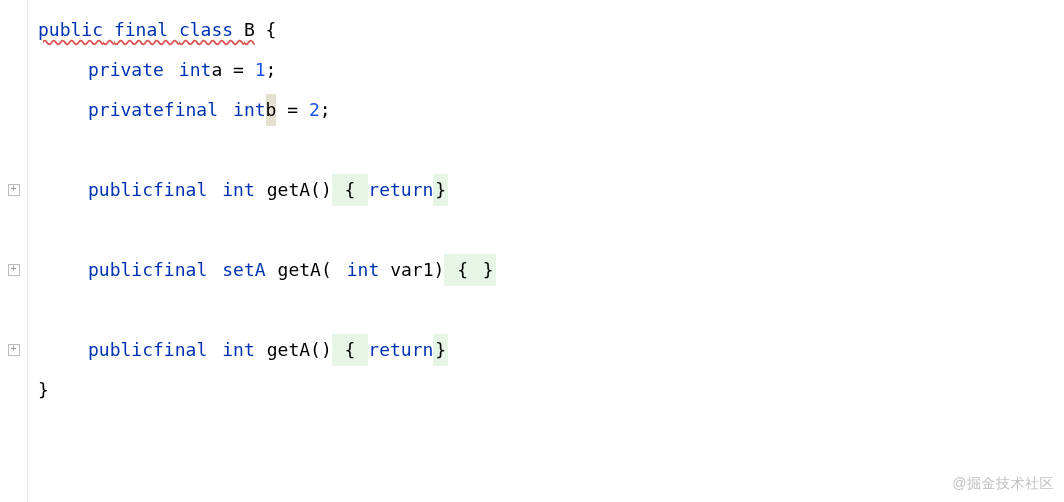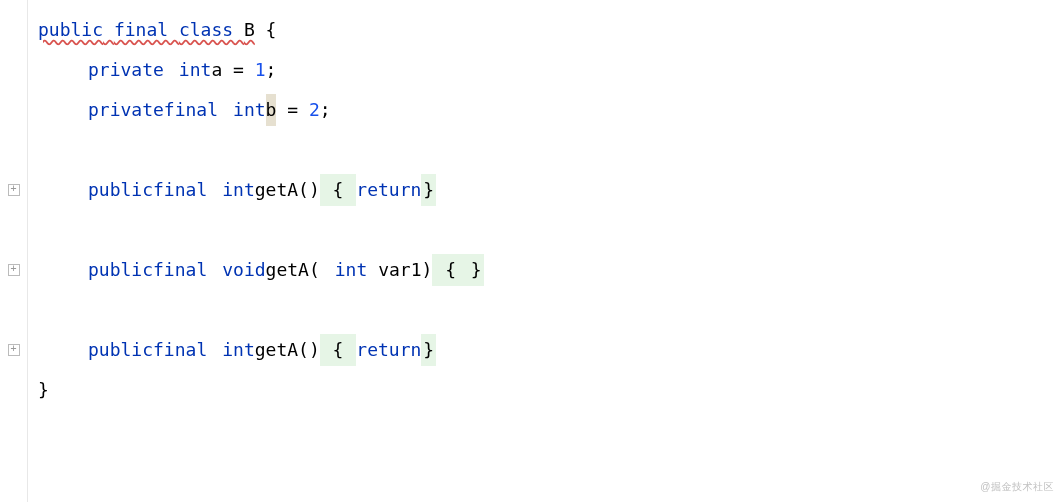--- a/index.html
+++ b/index.html
@@ -59,21 +59,21 @@
       background: #fff;
     }
     .fold-icon::before {
       content: "+";
       position: relative;
       top: -1px;
     }
     .kw { color: #0033b3; font-weight: 500; }
     .type { color: #0033b3; font-weight: 500; margin-left: 15px; }
     .ident { color: #000000; }
-    .method { color: #000000; }
+    .method { color: #000000; margin-left: 12px; }
     .num { color: #1750eb; }
     .punc { color: #000000; }
     .field-hl { background: #e6e0d0; }
     .fold-bg { background: #e6f5e6; padding: 0 2px; }
     .squiggle {
       text-decoration-line: underline;
       text-decoration-style: wavy;
       text-decoration-color: #d9534f;
       text-underline-offset: 3px;
     }
@@ -85,21 +85,21 @@
       right: 0;
       height: 40px;
       background: #fdfbef;
       z-index: -1;
     }
     .watermark {
       position: absolute;
       bottom: 6px;
       right: 10px;
       font-family: sans-serif;
-      font-size: 10px;
+      font-size: 14px;
       color: #c0c0c0;
       letter-spacing: 0.5px;
     }
     .scrollbar-track {
       position: absolute;
       top: 0;
       right: 0;
       bottom: 0;
       width: 6px;
       background: transparent;
@@ -137,21 +137,21 @@
     <div class="code-line indent1"><span class="kw">private</span> <span class="type">int</span> <span class="ident">a</span><span class="punc"> = </span><span class="num">1</span><span class="punc">;</span></div>
 
     <div class="code-line indent1"><span class="kw">private</span> <span class="kw">final</span> <span class="type">int</span> <span class="ident field-hl">b</span><span class="punc"> = </span><span class="num">2</span><span class="punc">;</span></div>
 
     <div class="code-line"></div>
 
     <div class="code-line indent1"><span class="kw">public</span> <span class="kw">final</span> <span class="type">int</span> <span class="method">getA</span><span class="punc">()</span><span class="fold-bg"> { </span><span class="kw">return</span><span class="fold-bg">}</span></div>
 
     <div class="code-line"></div>
 
-    <div class="code-line indent1"><span class="kw">public</span> <span class="kw">final</span> <span class="type">void</span> <span class="method">getA</span><span class="punc">(</span><span class="type">int</span><span class="ident"> var1</span><span class="punc">)</span><span class="fold-bg"> { </span><span class="fold-bg">}</span></div>
+    <div class="code-line indent1"><span class="kw">public</span> <span class="kw">final</span> <span class="type">setA</span> <span class="method">getA</span><span class="punc">(</span><span class="type">int</span><span class="ident"> var1</span><span class="punc">)</span><span class="fold-bg"> { </span><span class="fold-bg">}</span></div>
 
     <div class="code-line"></div>
 
     <div class="code-line indent1"><span class="kw">public</span> <span class="kw">final</span> <span class="type">int</span> <span class="method">getA</span><span class="punc">()</span><span class="fold-bg"> { </span><span class="kw">return</span><span class="fold-bg">}</span></div>
 
     <div class="code-line"><span class="punc">}</span></div>
 
     <div class="scrollbar-track"></div>
   </div>
 </div>

